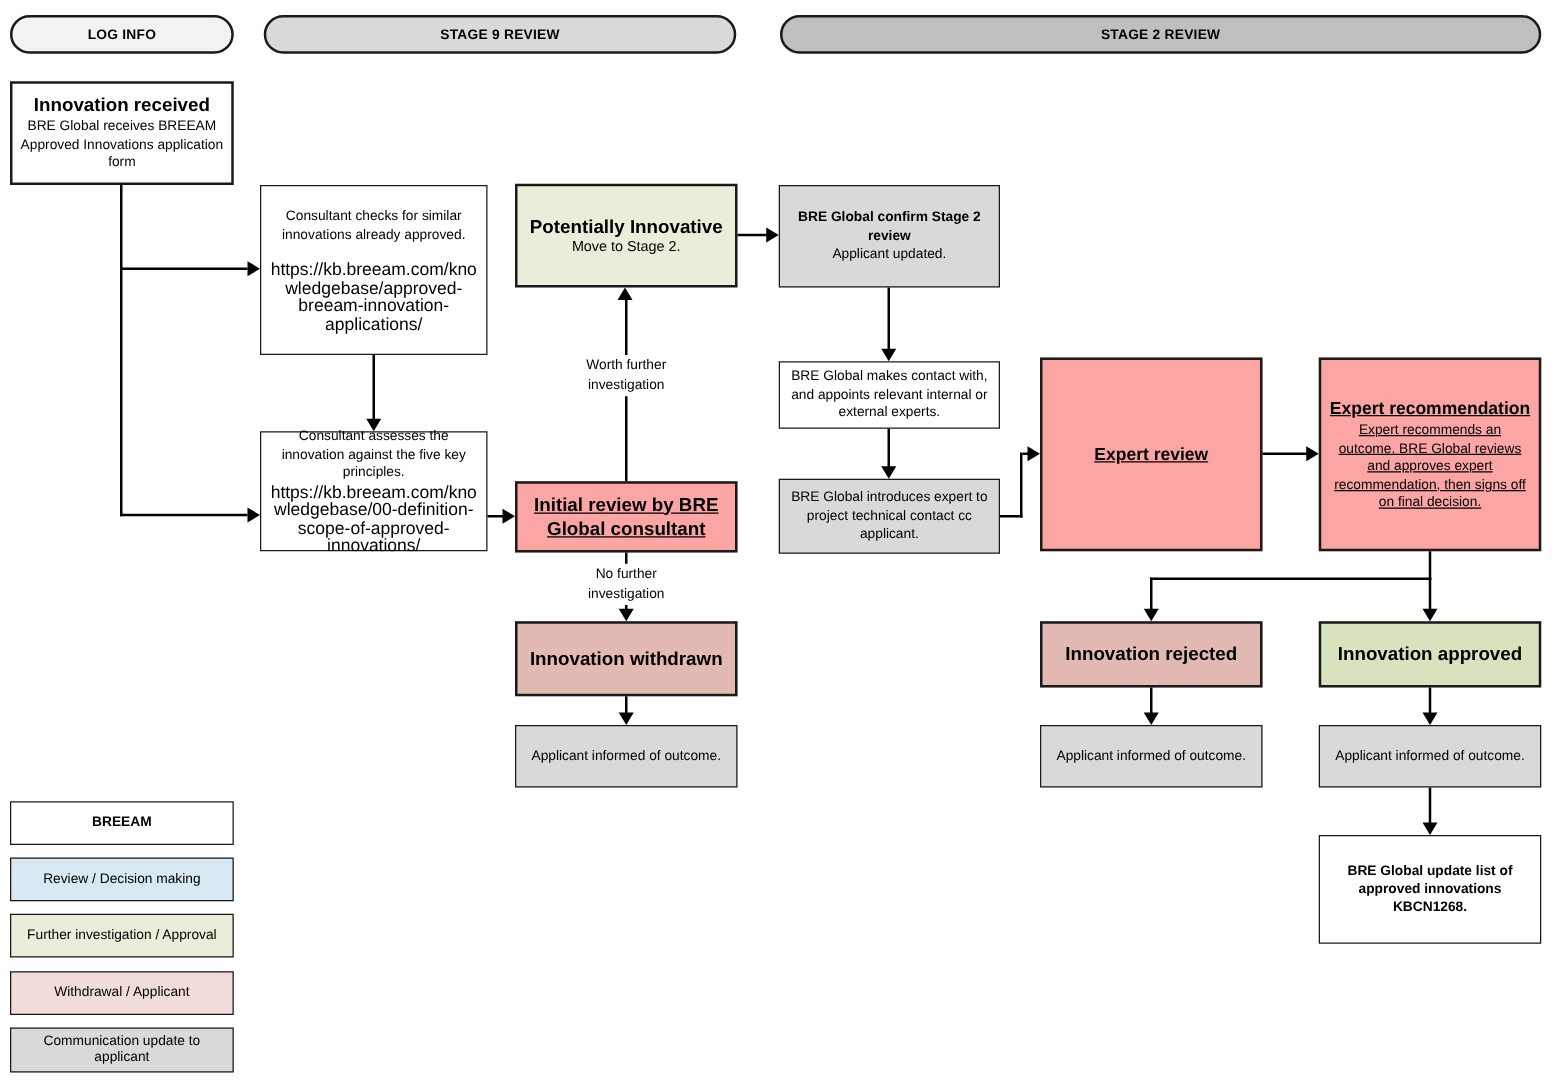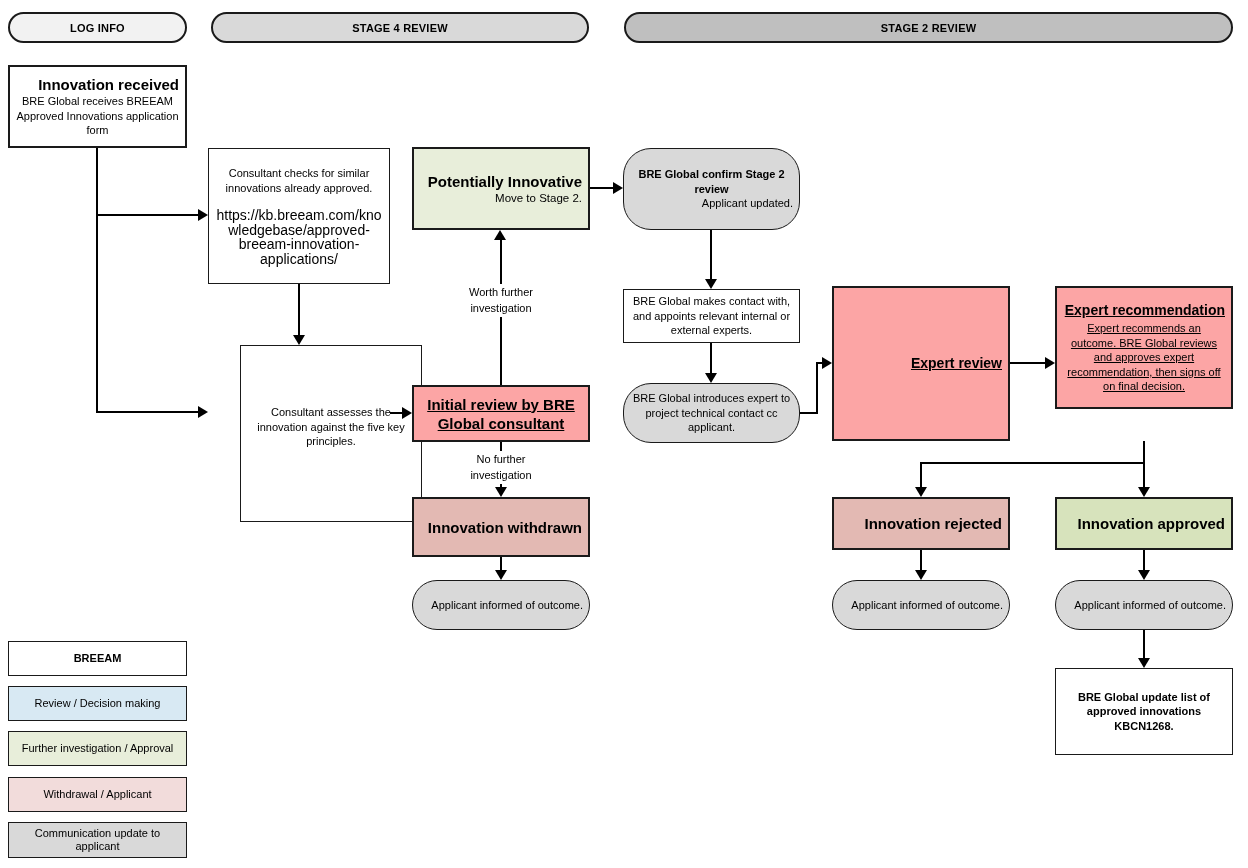--- a/index.html
+++ b/index.html
@@ -12,30 +12,30 @@
   .pill{
     position:absolute;height:27px;border:2px solid #1a1a1a;border-radius:16px;
     display:flex;align-items:center;justify-content:center;
     font-size:11px;font-weight:bold;letter-spacing:.2px;
   }
   .pill.log{background:#f2f2f2;}
   .pill.s1{background:#d9d9d9;}
   .pill.s2{background:#bfbfbf;}
   
   .box{
-    position:absolute;display:flex;flex-direction:column;align-items:flex-end;
+    position:absolute;display:flex;flex-direction:column;align-items:center;
     justify-content:center;text-align:center;box-sizing:border-box;
     padding:16px 6px;background:#fff;border:1.5px solid #1a1a1a;
   }
   .box.thick{border-width:2px;}
   .box.blue{background:#fca5a5;text-decoration:underline;}
   .box.greenlight{background:#e8eeda;}
   .box.greendark{background:#d7e3bc;}
   .box.pinkdark{background:#e3b9b3;}
-  .box.grey{background:#d9d9d9;border-radius:28px;}
+  .box.grey{background:#d9d9d9;}
   .title-lg{font-size:15px;font-weight:bold;line-height:19px;}
   .title-md{font-size:14px;font-weight:bold;line-height:18px;margin-bottom:2px;}
   .body-sm{font-size:11px;line-height:14.5px;}
   .body-sm.bold{font-weight:bold;}
   .gap{height:13px;}
   .url{font-size:14px;line-height:14.5px;overflow-wrap:anywhere;}
   
   .ln{position:absolute;background:#000;}
   .ah{position:absolute;width:0;height:0;}
   .ah.r{border-left:10px solid #000;border-top:6px solid transparent;border-bottom:6px solid transparent;}
@@ -55,41 +55,42 @@
 </style>
 </head>
 <body>
 
 <div id="canvas">
 
   <div class="pill log" style="left:8px;top:12px;width:175px;text-align:right;">
     <span>LOG INFO</span>
   </div>
   <div class="pill s1" style="left:211px;top:12px;width:374px;">
-    <span>STAGE 4 REVIEW</span>
+    <span>STAGE 9 REVIEW</span>
   </div>
   <div class="pill s2" style="left:624px;top:12px;width:605px;">
     <span>STAGE 2 REVIEW</span>
   </div>
 
   <div class="box thick" style="left:8px;top:65px;width:179px;height:83px;">
     <div class="title-lg">Innovation received</div>
     <div class="gap" style="height:7px;"></div>
     <div class="body-sm">BRE Global receives BREEAM Approved Innovations application form</div>
   </div>
 
   <div class="box" style="left:208px;top:148px;width:182px;height:136px;">
     <div class="body-sm">Consultant checks for similar innovations already approved.</div>
     <div class="gap"></div>
     <div class="url">https://kb.breeam.com/knowledgebase/approved-breeam-innovation-applications/</div>
   </div>
 
-  <div class="box" style="left:208px;top:345px;width:182px;height:177px;margin-left:32px;">
+  <div class="box" style="left:208px;top:345px;width:182px;height:96px;">
     <div class="body-sm">Consultant assesses the innovation against the five key principles.</div>
     <div class="gap"></div>
+    <div class="url">https://kb.breeam.com/knowledgebase/00-definition-scope-of-approved-innovations/</div>
   </div>
 
   <div class="box thick greenlight" style="left:412px;top:147px;width:178px;height:83px;">
     <div class="title-lg">Potentially Innovative</div>
     <div class="body-sm" style="font-size:11.5px;">Move to Stage 2.</div>
   </div>
 
   <div class="box thick blue" style="left:412px;top:385px;width:178px;height:57px;">
     <div class="title-lg">Initial review by BRE Global consultant</div>
   </div>
@@ -112,21 +113,21 @@
   </div>
 
   <div class="box" style="left:623px;top:289px;width:177px;height:54px;">
     <div class="body-sm">BRE Global makes contact with, and appoints relevant internal or external experts.</div>
   </div>
 
   <div class="box thick blue" style="left:832px;top:286px;width:178px;height:155px;">
     <div class="title-md">Expert review</div>
   </div>
 
-  <div class="box thick blue" style="left:1055px;top:286px;width:178px;height:123px;">
+  <div class="box thick blue" style="left:1055px;top:286px;width:178px;height:155px;">
     <div class="title-md">Expert recommendation</div>
     <div class="body-sm">Expert recommends an outcome. BRE Global reviews and approves expert recommendation, then signs off on final decision.</div>
   </div>
 
   <div class="box thick pinkdark" style="left:832px;top:497px;width:178px;height:53px;">
     <div class="title-lg">Innovation rejected</div>
   </div>
 
   <div class="box thick greendark" style="left:1055px;top:497px;width:178px;height:53px;">
     <div class="title-lg">Innovation approved</div>

